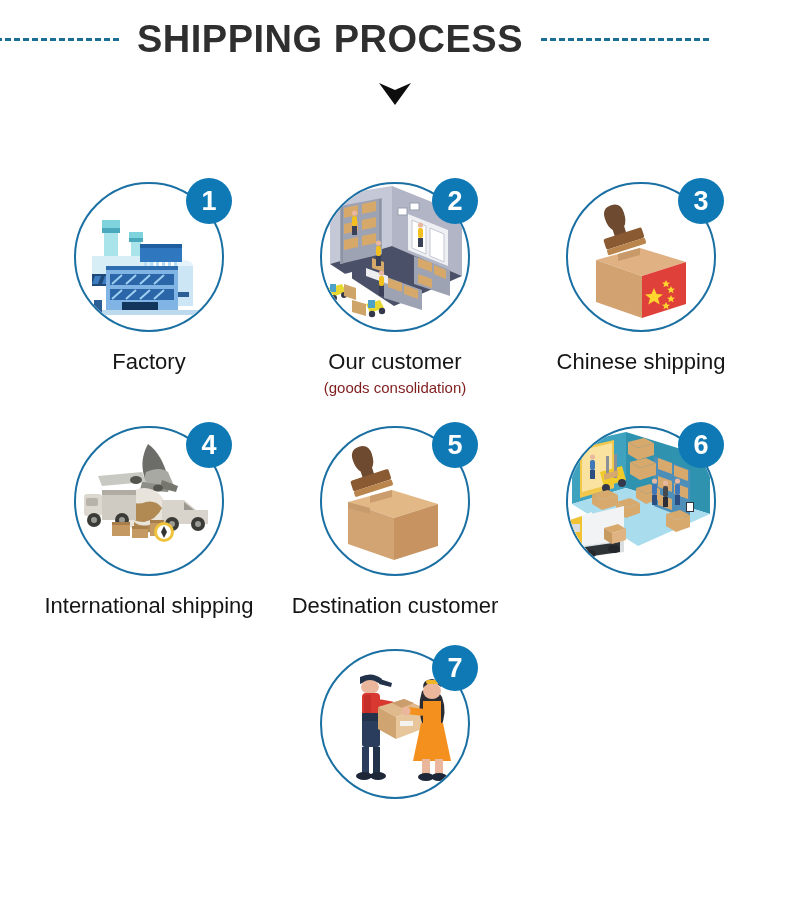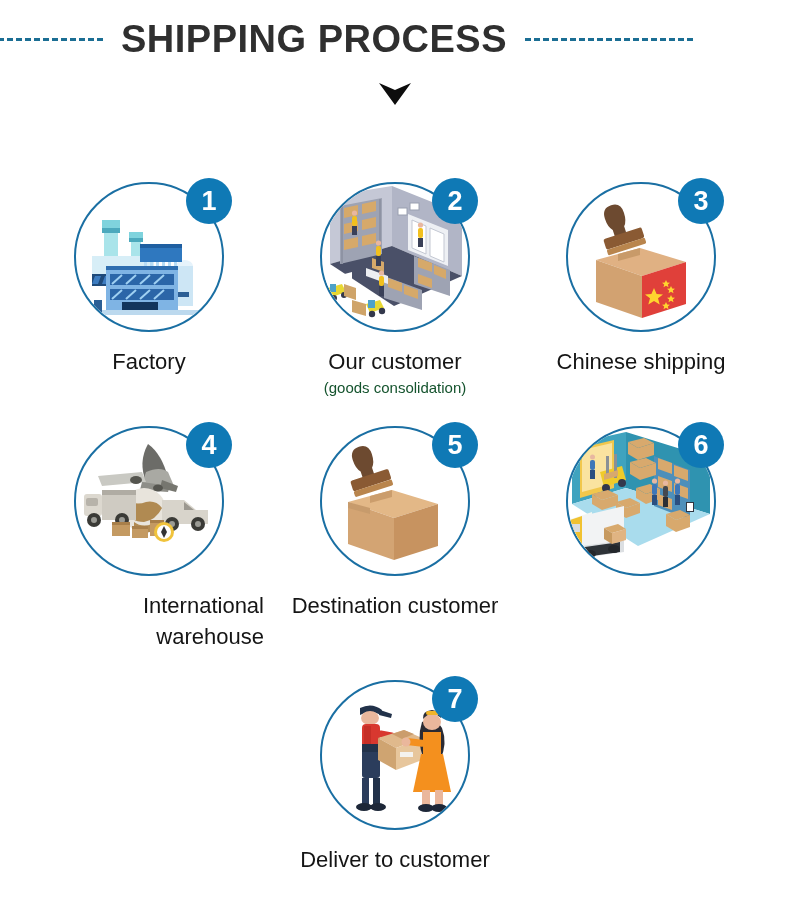--- a/index.html
+++ b/index.html
@@ -19,21 +19,21 @@
 
   
   .header {
     position: relative;
     width: 790px;
     height: 130px;
   }
   .title-row {
     position: absolute;
     top: 20px;
-    left: 0;
+    left: 16px;
     width: 628px;
     display: flex;
     align-items: center;
     justify-content: center;
     gap: 18px;
   }
   .dash-line {
     height: 0;
     width: 168px;
     border-top: 3px dashed #1b6e94;
@@ -119,21 +119,21 @@
     line-height: 31px;
     text-align: right;
     color: #151515;
     max-width: 230px;
   }
   .step-sub {
     margin-top: 1px;
     font-size: 15px;
     line-height: 20px;
     text-align: center;
-    color: #14532d;
+    color: #7f1d1d;
   }
 
   
   .art { position: absolute; left: 0; top: 0; width: 146px; height: 146px; }
 </style>
 </head>
 <body>
 
 <div class="header">
   <div class="title-row">
@@ -396,21 +396,21 @@
               <rect x="74" y="92" width="14" height="3"></rect>
             </g>
 
             <circle cx="88" cy="104" r="10" fill="#f0c33c"></circle>
             <circle cx="88" cy="104" r="7" fill="#ffffff"></circle>
             <polygon points="88,98 91,104 88,110 85,104" fill="#333333"></polygon>
           </svg>
         </div>
         <div class="badge">4</div>
       </div>
-      <div class="step-label">International warehouse</div>
+      <div class="step-label">International shipping</div>
     </div>
 
     <div class="step">
       <div class="circle-wrap">
         <div class="circle overflow">
           <svg class="art" viewBox="0 0 146 146">
             <g transform="rotate(-18 50 46)">
               <path d="M46 16 q10 0 10 11 q0 9 -4 13 l0 8 l-12 0 l0 -8 q-4 -4 -4 -13 q0 -11 10 -11 z" fill="#6d4a30"></path>
               <rect x="27" y="46" width="40" height="11" rx="2" fill="#8a5a33"></rect>
               <rect x="27" y="57" width="40" height="6" rx="1.5" fill="#b9854d"></rect>
@@ -565,17 +565,16 @@
               <ellipse cx="104" cy="126" rx="8" ry="4" fill="#1d2738"></ellipse>
               <ellipse cx="117" cy="126" rx="8" ry="4" fill="#1d2738"></ellipse>
 
               <rect x="84" y="56" width="20" height="7" rx="3.5" fill="#f4901e" transform="rotate(6 84 56)"></rect>
               <circle cx="84" cy="60" r="4.5" fill="#eab79c"></circle>
             </g>
           </svg>
         </div>
         <div class="badge">7</div>
       </div>
-      <div class="step-label">Deliver to customer</div>
     </div>
   </div>
 
 </div>
 
 </body></html>

